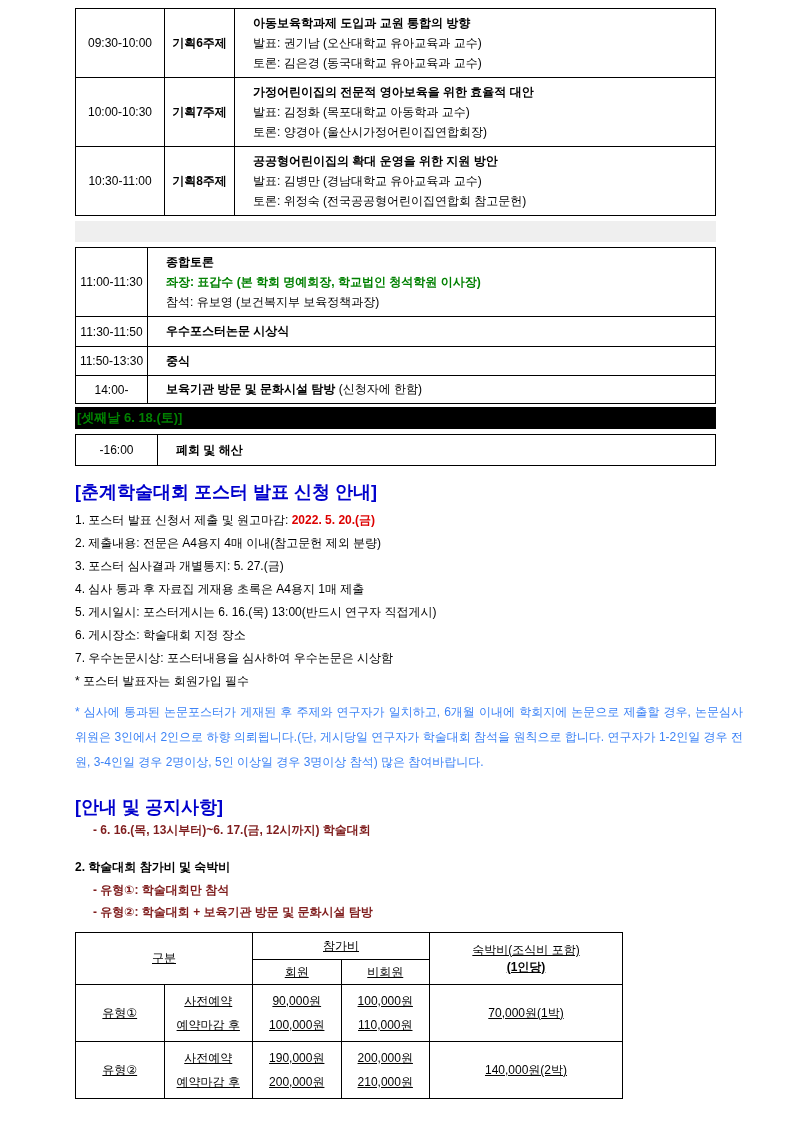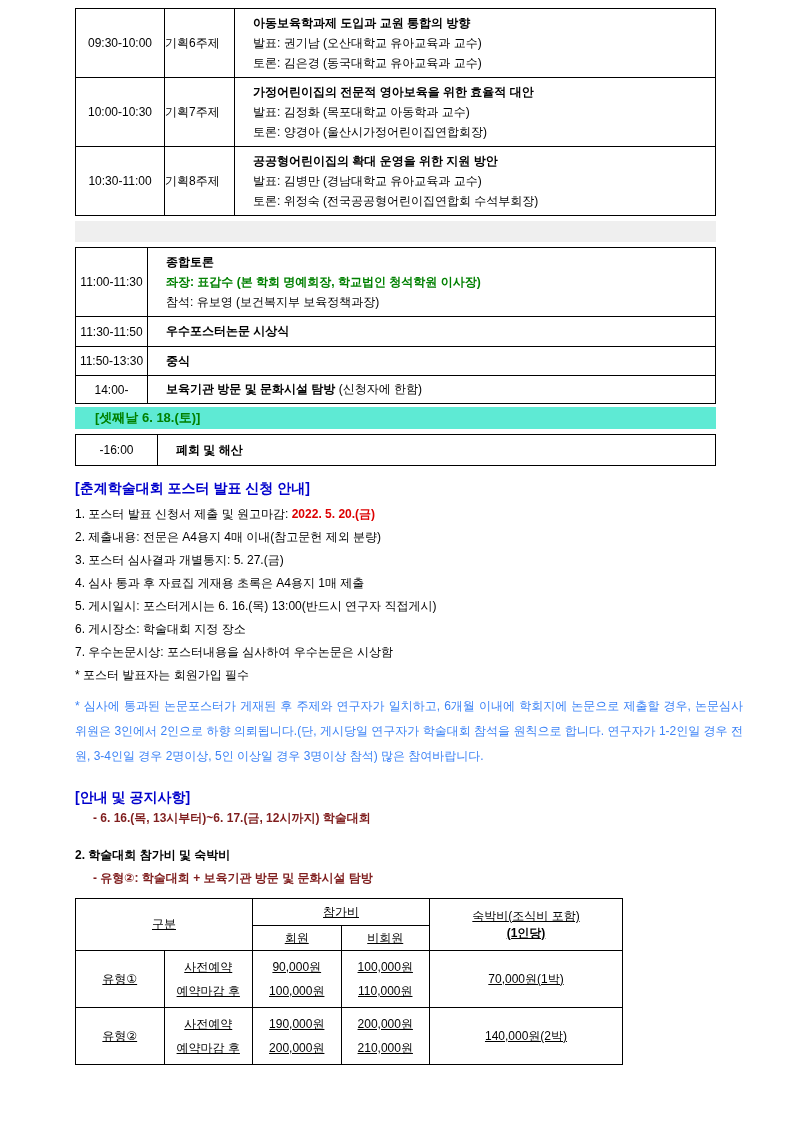--- a/index.html
+++ b/index.html
@@ -9,45 +9,45 @@
     font-size: 12px; color: #000;
   }
   .page { position: relative; width: 794px; height: 1123px; padding: 8px 0 0 75px; }
 
   table { border-collapse: collapse; table-layout: fixed; }
   td { border: 1.5px solid #000; vertical-align: middle; }
 
   
   .t1, .t2, .t3 { width: 641px; }
   .t1 td.time { width: 89px; text-align: center; }
-  .t1 td.topic { width: 70px; font-weight: normal; }
+  .t1 td.topic { width: 70px; text-align: center; font-weight: bold; }
   .t1 tr { height: 67px; }
   .t1 td.content, .t2 td.content, .t3 td.content { padding: 4px 18px; }
   .t1 .ttl { font-weight: bold; line-height: 20px; }
   .t1 .ln { line-height: 20px; }
 
   .strip { width: 641px; height: 21px; background: #efefef; margin-top: 5px; }
-  .day3strip { width: 641px; height: 22px; background: #5eead4; margin-top: 3px;
-               line-height: 22px; padding-left: 20px;
+  .day3strip { width: 641px; height: 22px; background: #000000; margin-top: 3px;
+               line-height: 22px; padding-left: 2px;
                color: #008000; font-weight: bold; font-size: 13px; }
 
   .t2 { margin-top: 5px; }
   .t2 td.time { width: 72px; text-align: center; }
   .t2 .r1 { height: 65px; } .t2 .r2 { height: 30px; } .t2 .r3 { height: 29px; } .t2 .r4 { height: 28px; }
   .t2 .ln { line-height: 20px; }
   .t2 .ttl { font-weight: bold; }
   .t2 .greenln { color: #008000; font-weight: bold; }
 
   .t3 { margin-top: 5px; }
   .t3 td.time { width: 82px; text-align: center; }
   .t3 tr { height: 31px; }
   .t3 .ttl { font-weight: bold; }
 
   
-  .blue-header { color: #0000cc; font-weight: bold; font-size: 14px; }
+  .blue-header { color: #0000cc; font-weight: bold; font-size: 18px; }
   .poster-header { margin-top: 14px; }
   .pline { line-height: 23px; width: 670px; }
   .plist { margin-top: 5px; }
   .red { color: #dd0000; font-weight: bold; }
   .blue-note { color: #3b82f6; line-height: 25px; width: 668px;
                text-align: justify; margin-top: 7px; }
 
   .notice-header { margin-top: 20px; }
   .nline { line-height: 24px; margin-top: 2px; }
   .nbold { font-weight: bold; }
@@ -91,21 +91,21 @@
         <div class="ln">발표: 김정화 (목포대학교 아동학과 교수)</div>
         <div class="ln">토론: 양경아 (울산시가정어린이집연합회장)</div>
       </td>
     </tr>
     <tr>
       <td class="time">10:30-11:00</td>
       <td class="topic">기획8주제</td>
       <td class="content">
         <div class="ttl">공공형어린이집의 확대 운영을 위한 지원 방안</div>
         <div class="ln">발표: 김병만 (경남대학교 유아교육과 교수)</div>
-        <div class="ln">토론: 위정숙 (전국공공형어린이집연합회 수석부회장)</div>
+        <div class="ln">토론: 위정숙 (전국공공형어린이집연합회 참고문헌)</div>
       </td>
     </tr>
   </tbody>
     </table>
 
   <div class="strip"></div>
 
   <table class="t2">
     <tbody>
         <tr class="r1">
@@ -164,20 +164,21 @@
       <div class="pline">7. 우수논문시상: 포스터내용을 심사하여 우수논문은 시상함</div>
       <div class="pline">* 포스터 발표자는 회원가입 필수</div>
       <div class="blue-note">* 심사에 통과된 논문포스터가 게재된 후 주제와 연구자가 일치하고, 6개월 이내에 학회지에 논문으로 제출할 경우, 논문심사위원은 3인에서 2인으로 하향 의뢰됩니다.(단, 게시당일 연구자가 학술대회 참석을 원칙으로 합니다. 연구자가 1-2인일 경우 전원, 3-4인일 경우 2명이상, 5인 이상일 경우 3명이상 참석) 많은 참여바랍니다.</div>
     </div>
   </div>
 
   <div class="section">
     <div class="blue-header notice-header">[안내 및 공지사항]</div>
     <div class="nsub">- 6. 16.(목, 13시부터)~6. 17.(금, 12시까지) 학술대회</div>
     <div class="nline nbold item2">2. 학술대회 참가비 및 숙박비</div>
+    <div class="nsub">- 유형①: 학술대회만 참석</div>
     <div class="nsub">- 유형②: 학술대회 + 보육기관 방문 및 문화시설 탐방</div>
   </div>
 
   <table class="fee">
     <tbody>
         <tr class="hr1">
       <td colspan="2" rowspan="2">구분</td>
       <td colspan="2">참가비</td>
       <td rowspan="2" class="c-lod">
         <div>숙박비(조식비 포함)</div>

